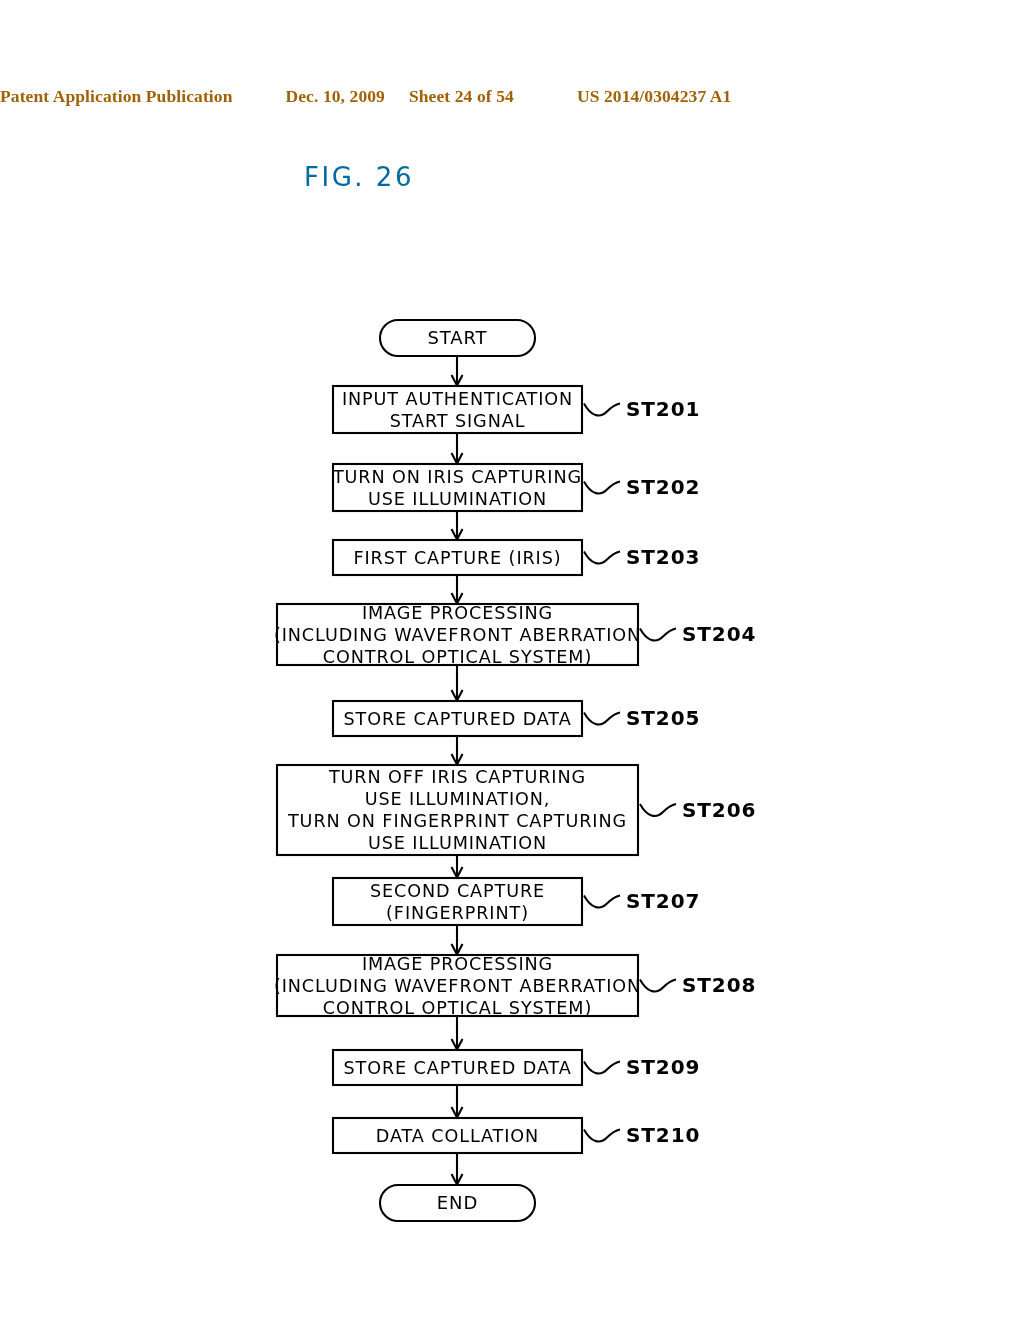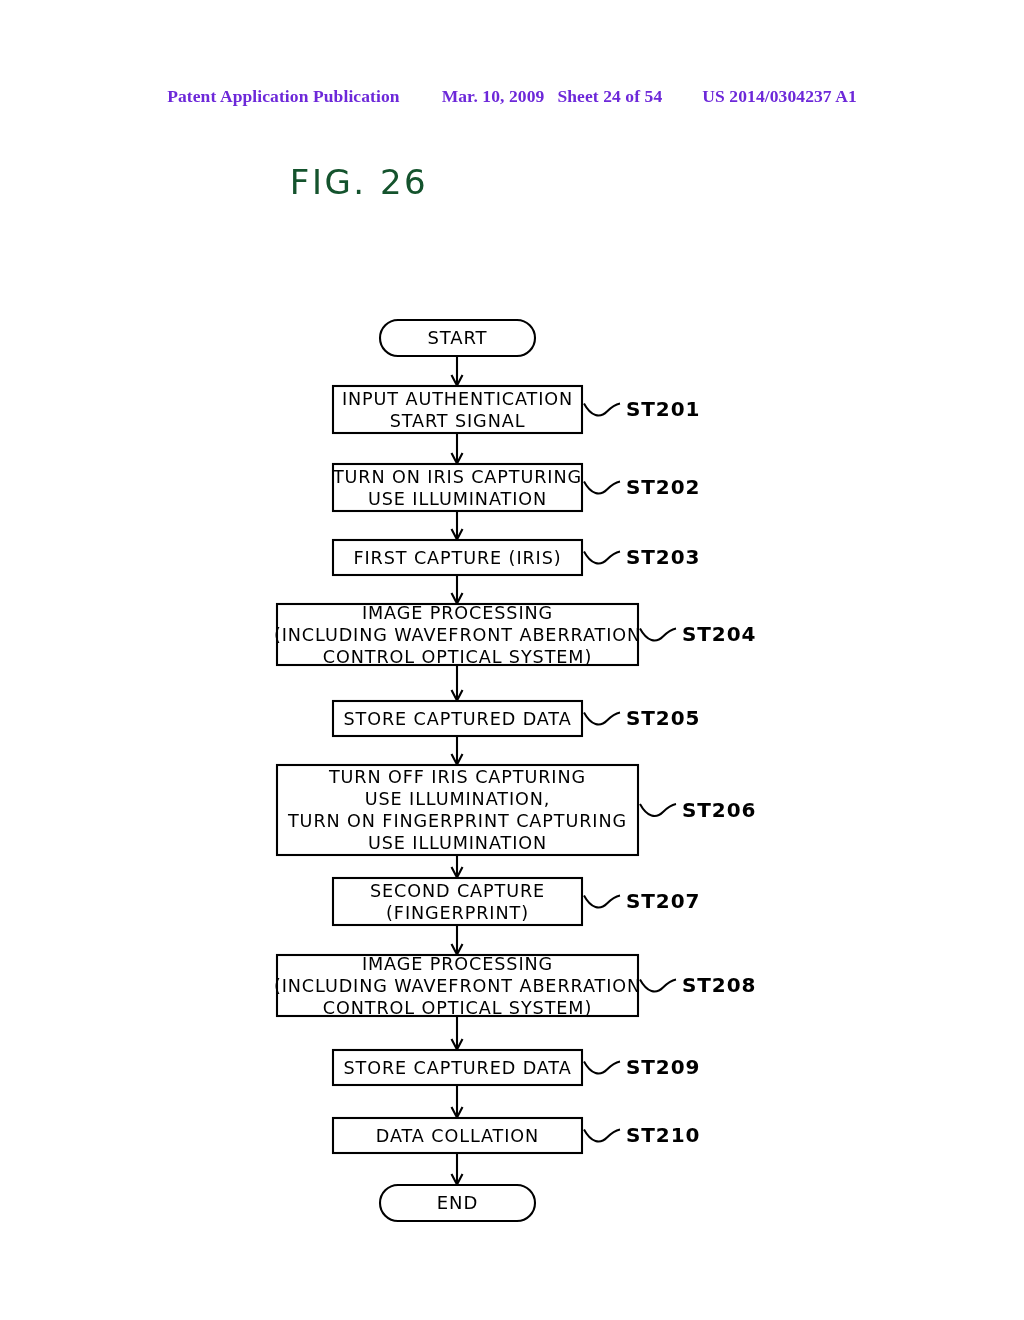--- a/index.html
+++ b/index.html
@@ -16,46 +16,47 @@
   }
 
   
   #patent-header {
     position: absolute;
     left: 0;
     top: 86px;
     width: 1024px;
     height: 26px;
     display: flex;
-    justify-content: center;
+    justify-content: flex-start;
     align-items: baseline;
     font-family: "Liberation Serif", serif;
     font-weight: bold;
     font-size: 17.5px;
-    color: #6d28d9;
+    color: #a16207;
     white-space: nowrap;
     letter-spacing: 0.1px;
+    gap: 11px;
   }
   #patent-header .hdr-pub   { margin-right: 42px; }
   #patent-header .hdr-date  { margin-right: 13px; }
-  #patent-header .hdr-sheet { margin-right: 40px; }
+  #patent-header .hdr-sheet { margin-right: 52px; }
   #patent-header .hdr-num   { }
 
   
   #figure-title {
     position: absolute;
     left: 0;
     top: 162px;
     width: 828px;
     text-align: center;
     font-family: "DejaVu Sans", sans-serif;
-    font-size: 34px;
+    font-size: 26px;
     font-weight: 400;
     letter-spacing: 2.5px;
-    color: #14532d;
+    color: #0369a1;
   }
   
   #figure-title .title-inner {
     display: inline-block;
     transform: translateX(-55px);
   }
 
   
   #flowchart {
     position: absolute;
@@ -101,21 +102,21 @@
     stroke: #000000;
     stroke-width: 2.0;
     fill: none;
   }
 </style>
 </head>
 <body>
 
 <div id="patent-header">
   <span class="hdr-pub">Patent Application Publication</span>
-  <span class="hdr-date">Mar. 10, 2009</span>
+  <span class="hdr-date">Dec. 10, 2009</span>
   <span class="hdr-sheet">Sheet 24 of 54</span>
   <span class="hdr-num">US 2014/0304237 A1</span>
 </div>
 
 <div id="figure-title">
   <span class="title-inner">FIG. 26</span>
 </div>
 
 <svg id="flowchart" viewBox="0 0 1024 1320">
   <g id="flow-root">

